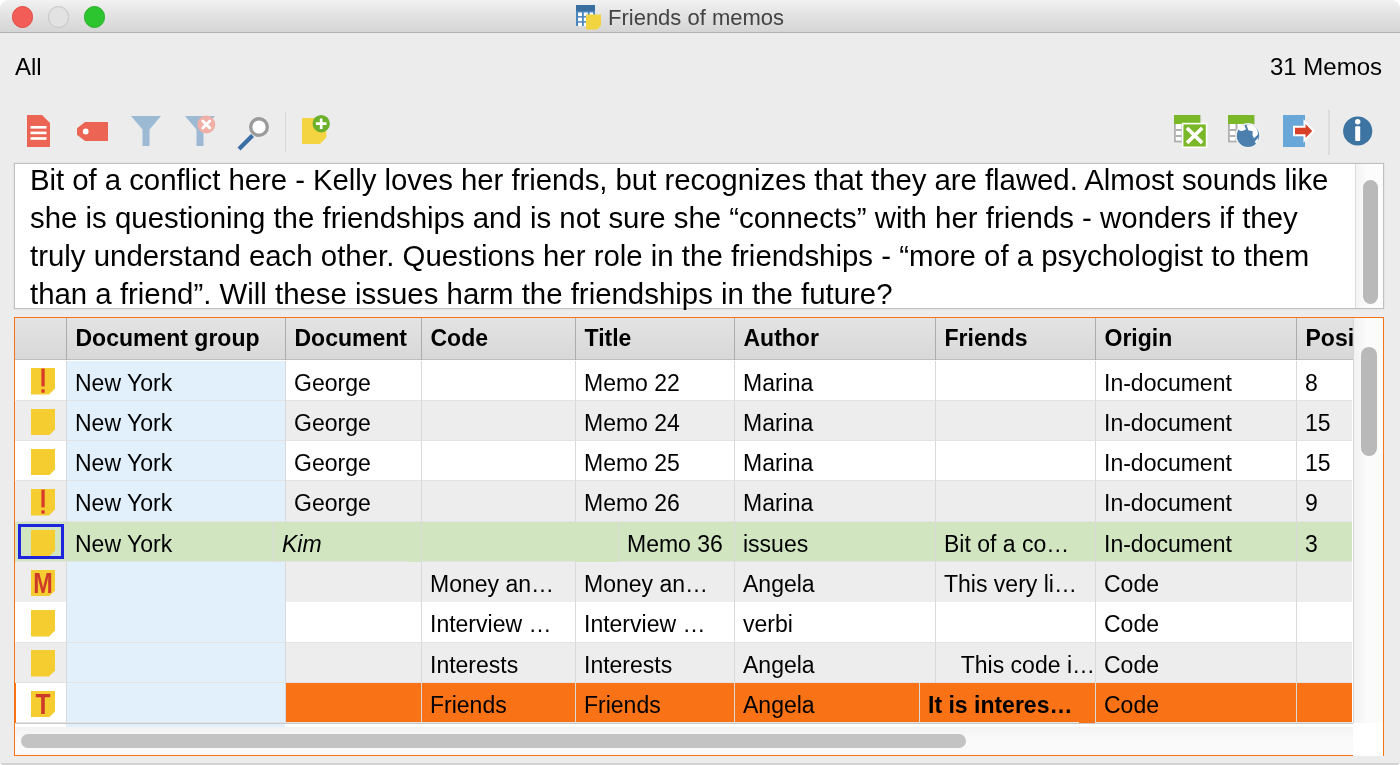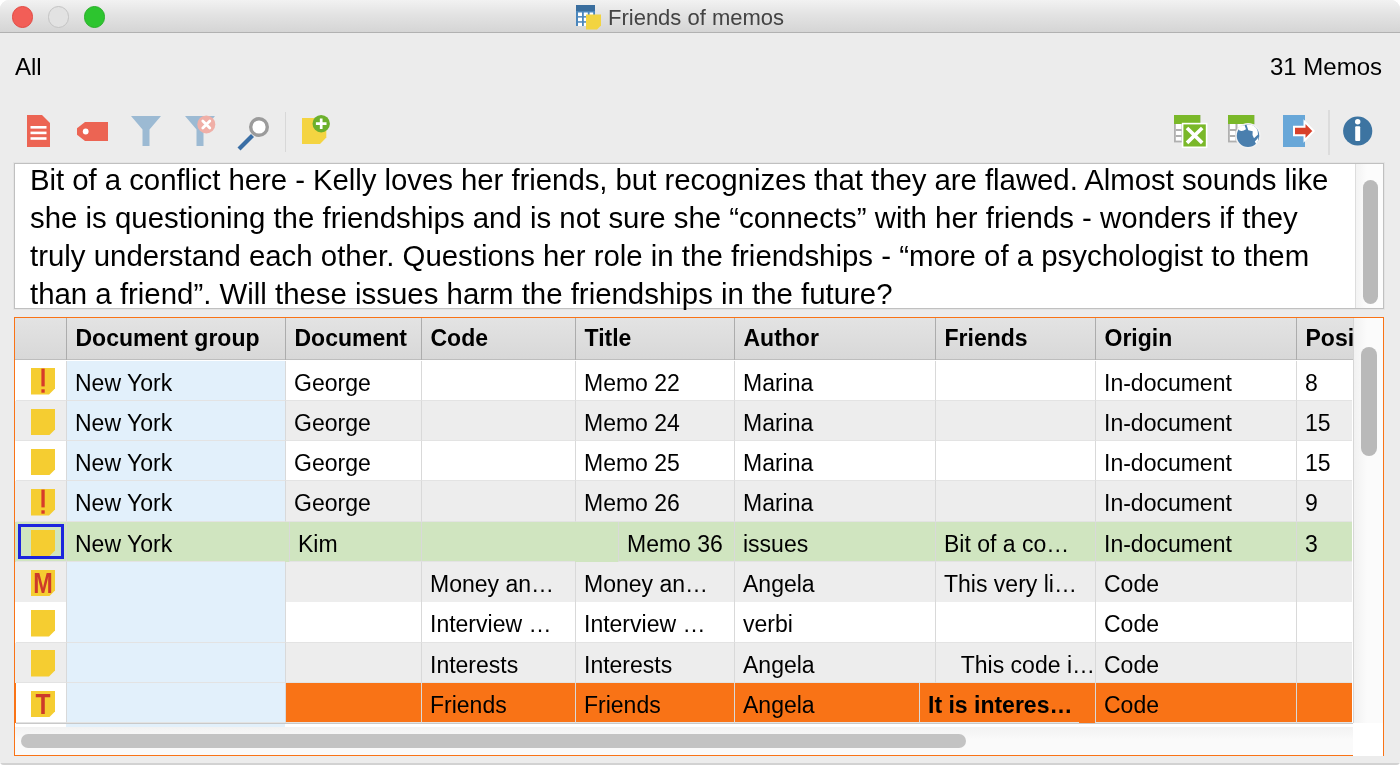--- a/index.html
+++ b/index.html
@@ -212,21 +212,21 @@
 <div class="cell" style="left:1281px;width:57px;">9</div>
 <div class="cell" style="left:1px;width:50px;border-left:none;background:#ededed"></div>
 </div>
 <svg style="position:absolute;left:16px;top:171.2px" width="24" height="26.5">
         <polygon points="0,0 24,0 24,20.5 18,26.5 0,26.5" fill="#f5cd31"></polygon>
         <rect x="10.4" y="0.6" width="3.3" height="17.8" fill="#d73b2a"></rect>
         <rect x="10.4" y="21.3" width="3.3" height="3.4" fill="#d73b2a"></rect>
       </svg>
 <div class="row" style="top:203.7px;height:40.3px;background:#d0e5c0">
 <div class="cell" style="left:51px;width:219px;">New York</div>
-<div class="cell" style="left:274px;width:136px;">Kim</div>
+<div class="cell" style="left:258px;width:136px;font-style:italic;">Kim</div>
 <div class="cell" style="left:406px;width:154px;"></div>
 <div class="cell" style="left:560px;width:159px;margin-left:43px;">Memo 36</div>
 <div class="cell" style="left:719px;width:201px;">issues</div>
 <div class="cell" style="left:920px;width:160px;">Bit of a co…</div>
 <div class="cell" style="left:1080px;width:201px;">In-document</div>
 <div class="cell" style="left:1281px;width:57px;">3</div>
 <div class="cell" style="left:1px;width:50px;border-left:none;background:#d0e5c0"></div>
 </div>
 <div class="abs" style="left:3px;top:205.9px;width:45.5px;height:35px;border:3px solid #1c24dd"></div>
 <svg style="position:absolute;left:16px;top:211.5px" width="24" height="26.5">

